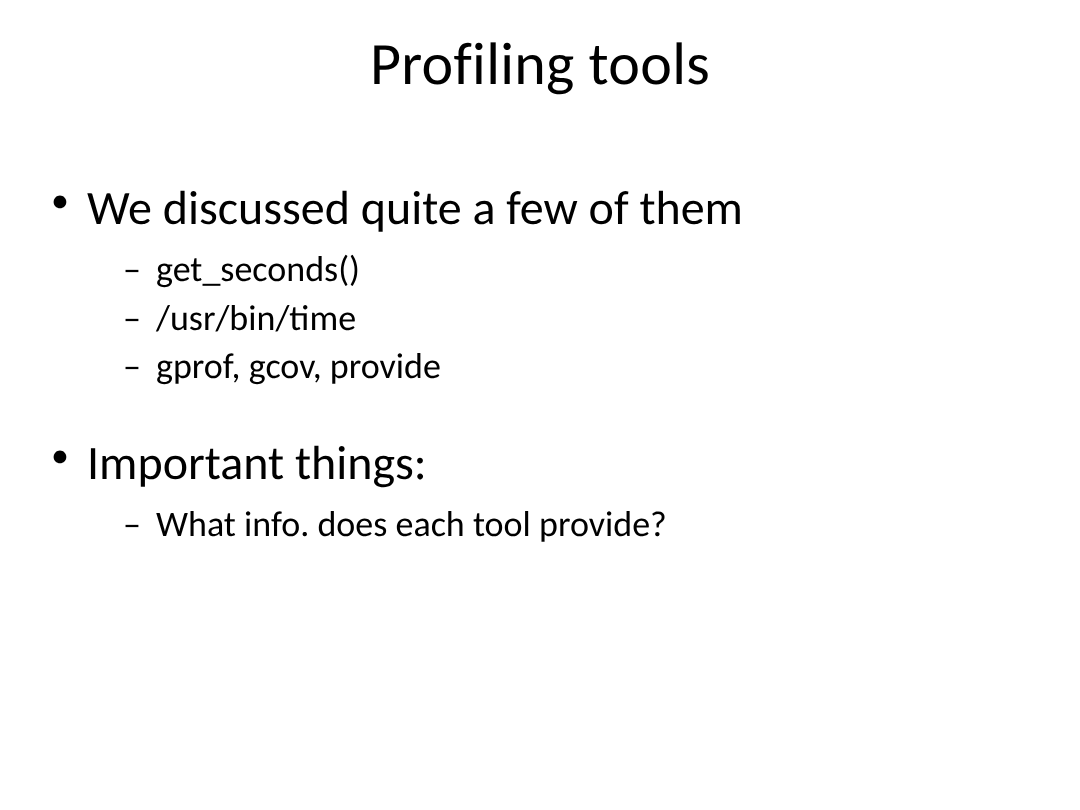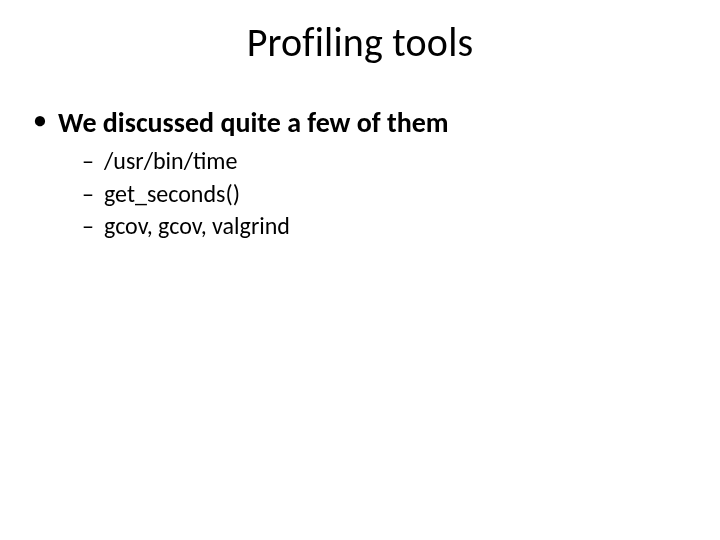--- a/index.html
+++ b/index.html
@@ -26,26 +26,25 @@
     font-size: 40px;
     letter-spacing: 0.2px;
   }
   .body {
     position: absolute;
     top: 105px;
     left: 34px;
     right: 40px;
   }
   .l1 {
-    font-size: 28px;
+    font-size: 32px;
     line-height: 1.25;
-    margin: 0 0 6px 0;
+    margin: 14px 0 6px 0;
     padding-left: 24px;
     position: relative;
-    font-weight: bold;
   }
   .l1::before {
     content: "•";
     position: absolute;
     left: 0;
     top: 0;
     font-size: 24px;
   }
   .l2 {
     font-size: 24px;
@@ -67,22 +66,24 @@
 </head>
 <body>
 
 <div class="slide">
 
   <div class="title">Profiling tools</div>
 
   <div class="body">
 
     <div class="l1">We discussed quite a few of them</div>
+    <div class="l2">get_seconds()</div>
     <div class="l2">/usr/bin/time</div>
-    <div class="l2">get_seconds()</div>
-    <div class="l2">gcov, gcov, valgrind</div>
+    <div class="l2">gprof, gcov, provide</div>
 
     <div class="gap"></div>
 
+    <div class="l1">Important things:</div>
+    <div class="l2">What info. does each tool provide?</div>
 
   </div>
 
 </div>
 
 </body></html>

